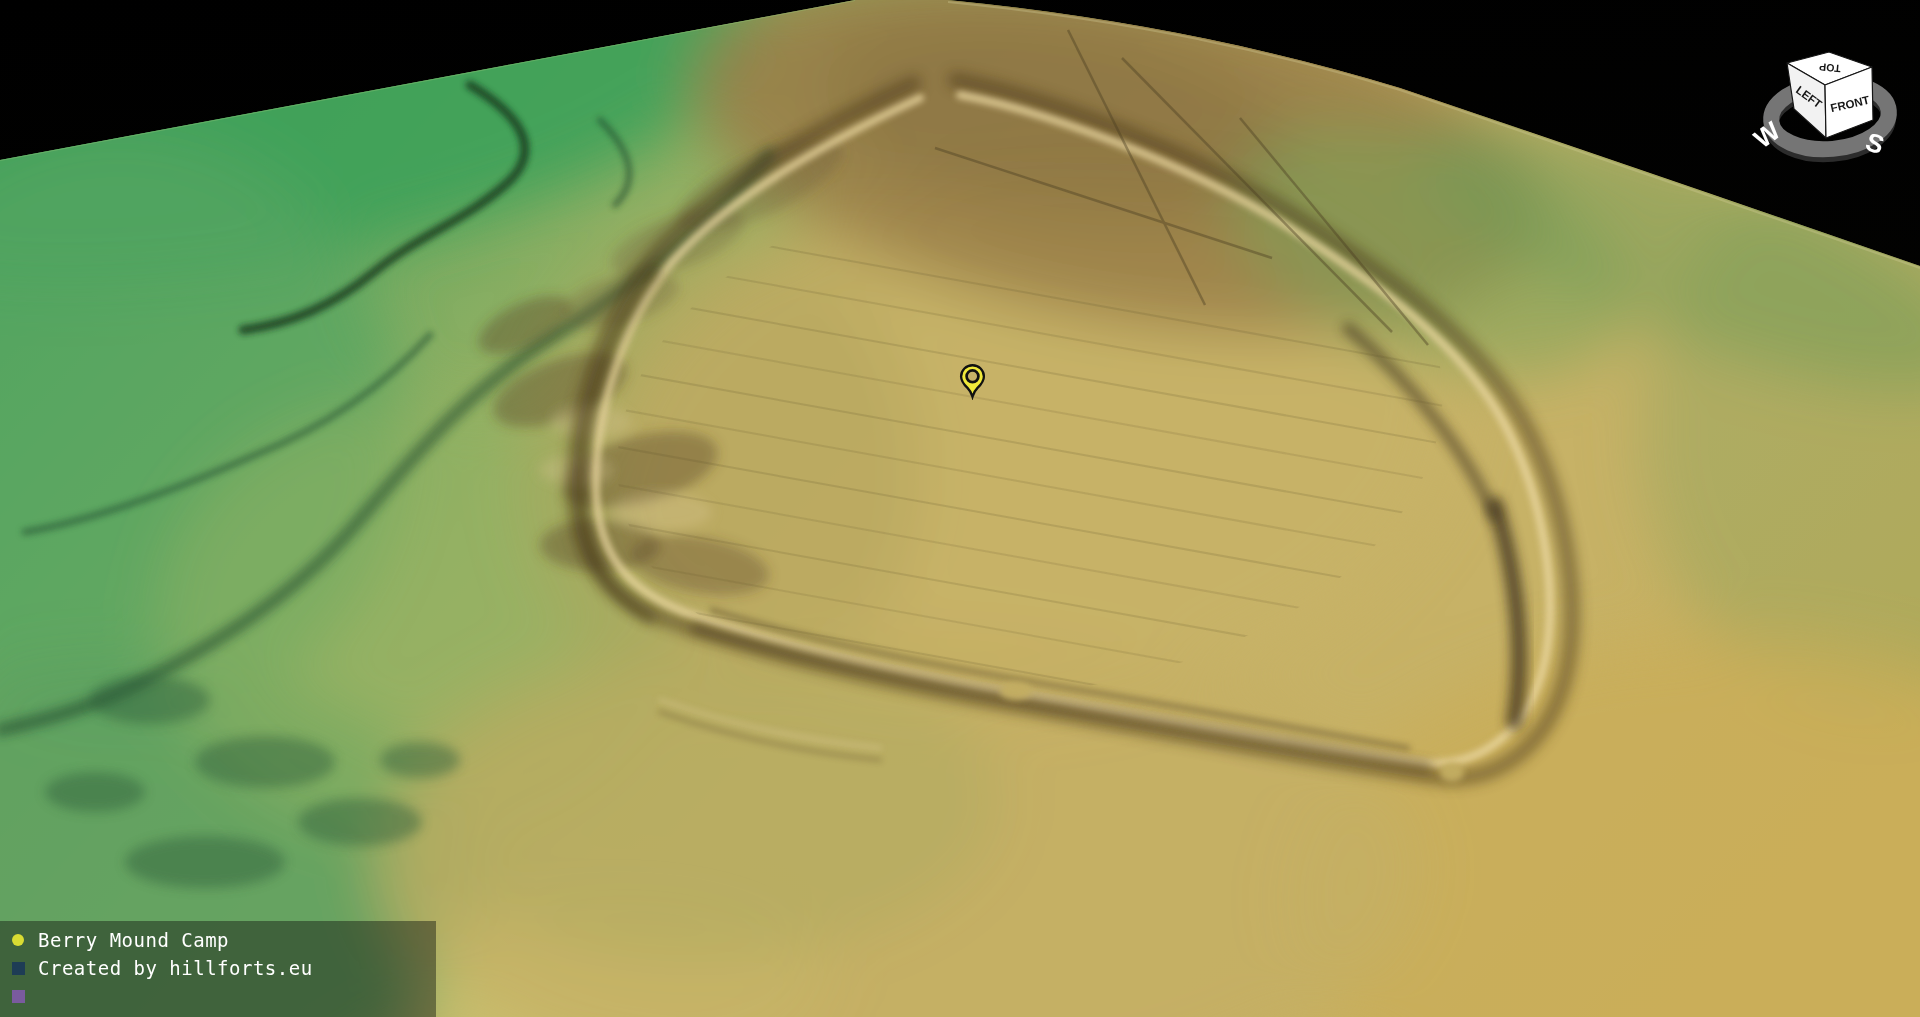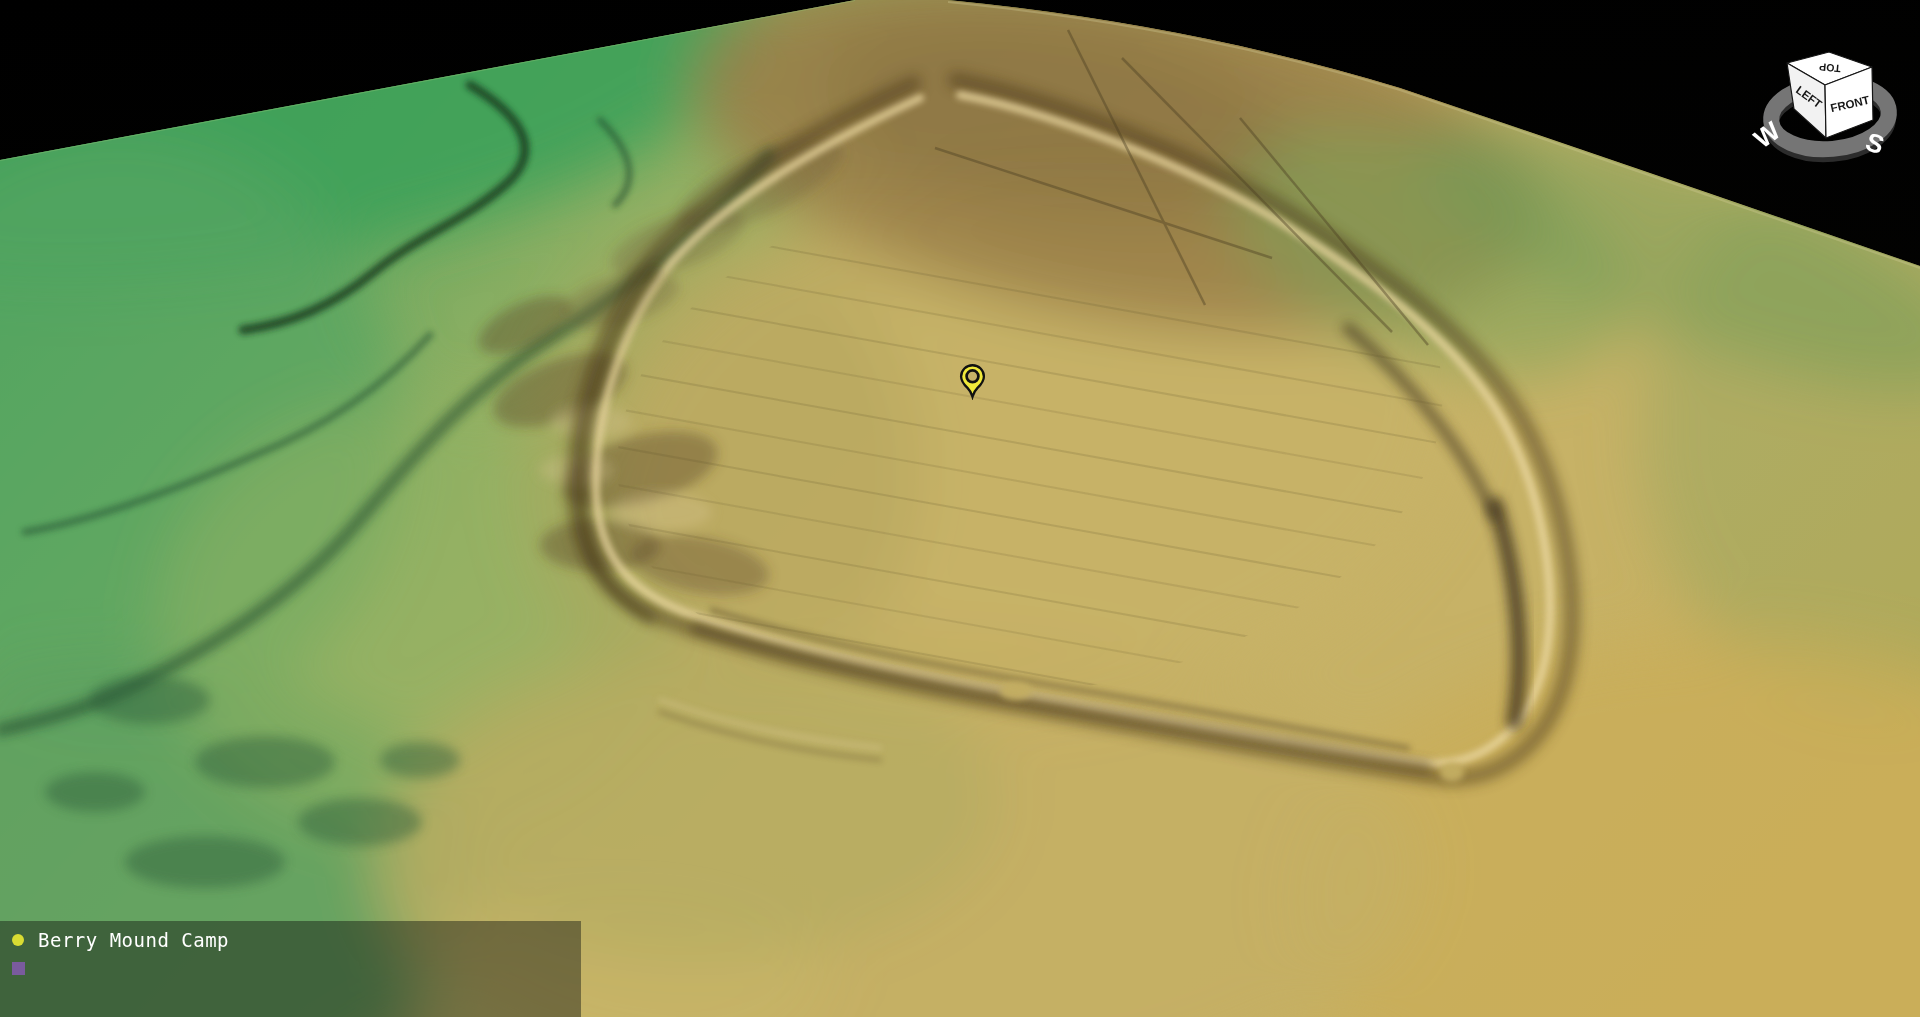--- a/index.html
+++ b/index.html
@@ -2,21 +2,21 @@
 <html><head>
 <meta charset="utf-8">
 <style>
   html,body{margin:0;padding:0;background:#000;}
   .stage{position:relative;width:1920px;height:1017px;overflow:hidden;
          background:linear-gradient(175deg,#000 0%,#030302 55%,#0e0d0a 100%);
          font-family:"DejaVu Sans Mono","Liberation Mono",monospace;}
   .terrain{position:absolute;left:0;top:0;}
   .pin{position:absolute;left:958px;top:363px;width:29px;height:37px;cursor:pointer;}
   .navcube{position:absolute;left:1735px;top:22px;width:180px;height:145px;cursor:pointer;}
-  .legend{position:absolute;left:0;bottom:0;width:581px;height:96px;
+  .legend{position:absolute;left:0;bottom:0;width:436px;height:96px;
           background:rgba(18,22,16,0.45);box-sizing:border-box;padding:5px 0 0 10px;}
   .legend-row{display:flex;align-items:center;height:28px;}
   .marker{display:inline-block;width:13px;height:13px;margin:0 13px 0 2px;flex:0 0 13px;}
   .marker.circle{border-radius:50%;width:12px;height:12px;flex-basis:12px;margin-right:14px;}
   .legend-label{color:#ffffff;font-size:19px;line-height:28px;letter-spacing:0.5px;white-space:nowrap;}
   .cube-label{font-family:"Liberation Sans",sans-serif;fill:#161616;font-weight:bold;}
   .compass-letter{font-family:"Liberation Sans",sans-serif;fill:#ffffff;font-weight:bold;font-size:26px;}
 </style>
 </head>
 <body>
@@ -164,17 +164,21 @@
     <text class="cube-label" x="1809" y="101" font-size="11.5" text-anchor="middle" transform="rotate(36 1809 97)">LEFT</text>
     <text class="cube-label" x="1850" y="108" font-size="11.5" text-anchor="middle" transform="rotate(-13 1850 104)">FRONT</text>
   </svg>
 
   <div class="legend" id="legend-panel">
       <div class="legend-row">
         <span class="marker circle" style="background: rgb(217, 220, 51);"></span>
         <span class="legend-label">Berry Mound Camp</span>
       </div>
       <div class="legend-row">
+        <span class="marker square" style="background: rgb(30, 60, 85);"></span>
+        <span class="legend-label">Created by hillforts.eu</span>
+      </div>
+      <div class="legend-row">
         <span class="marker square" style="background: rgb(122, 91, 158);"></span>
       </div>
     </div>
 
 </div>
 
 </body></html>

